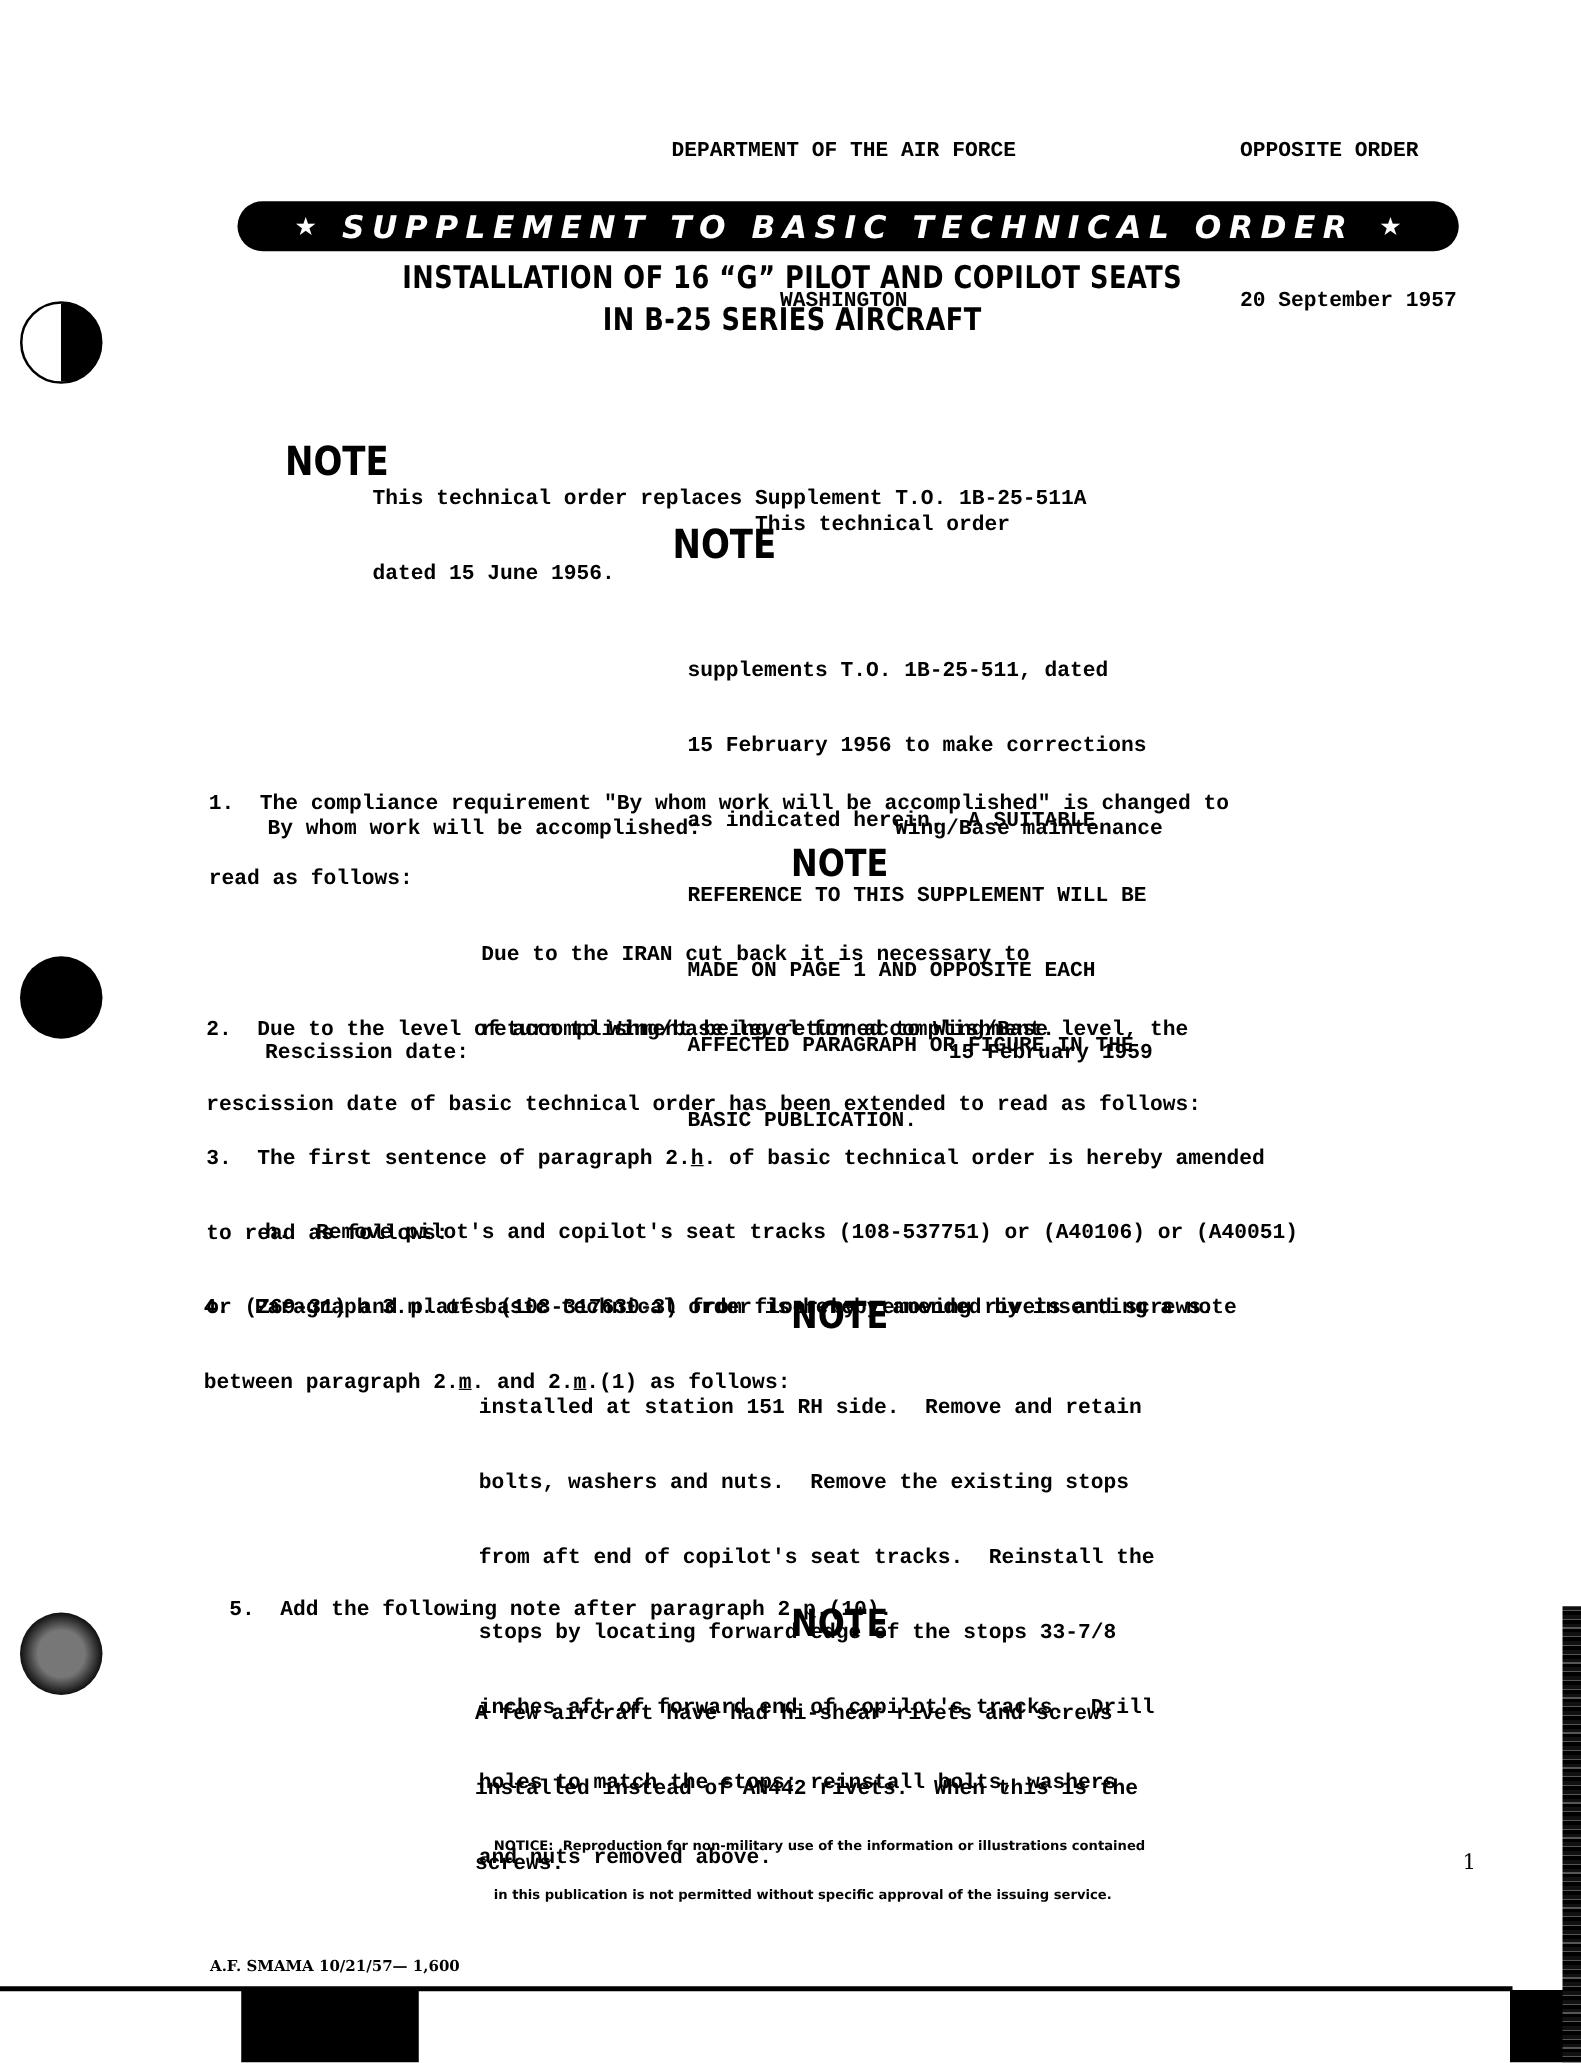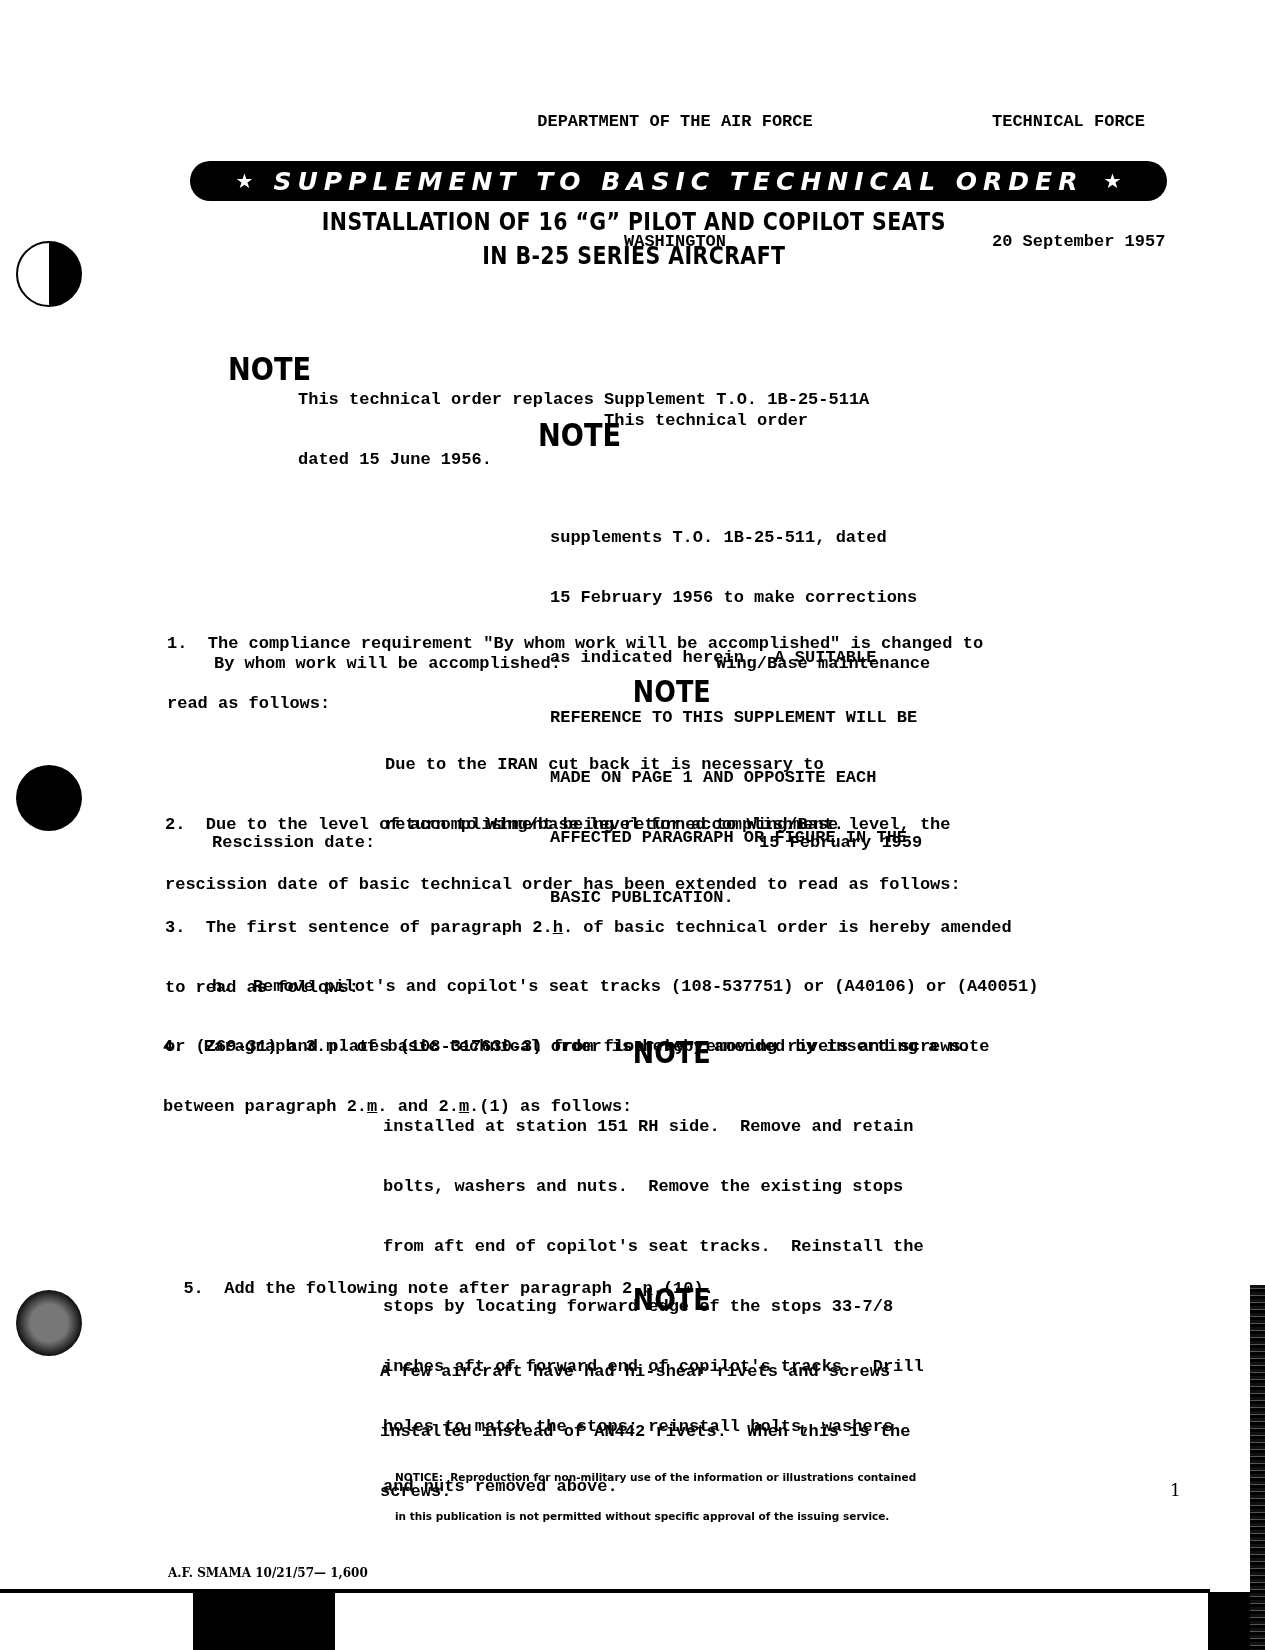--- a/index.html
+++ b/index.html
@@ -38,21 +38,21 @@
 </style>
 </head>
 <body>
 
 <div class="abs mono hdr-center" style="left:440px; top:72px; width:470px;">
   <div>DEPARTMENT OF THE AIR FORCE</div>
   <div>HEADQUARTERS, UNITED STATES AIR FORCE</div>
   <div>WASHINGTON</div>
 </div>
 <div class="abs mono hdr-right" style="left:992px; top:72px;">
-  <div>TECHNICAL FORCE</div>
+  <div>OPPOSITE ORDER</div>
   <div>1B-25-511B</div>
   <div>20 September 1957</div>
 </div>
 
 <div class="banner">
   <span class="star">★</span>
   <span>SUPPLEMENT TO BASIC TECHNICAL ORDER</span>
   <span class="star">★</span>
 </div>
 

